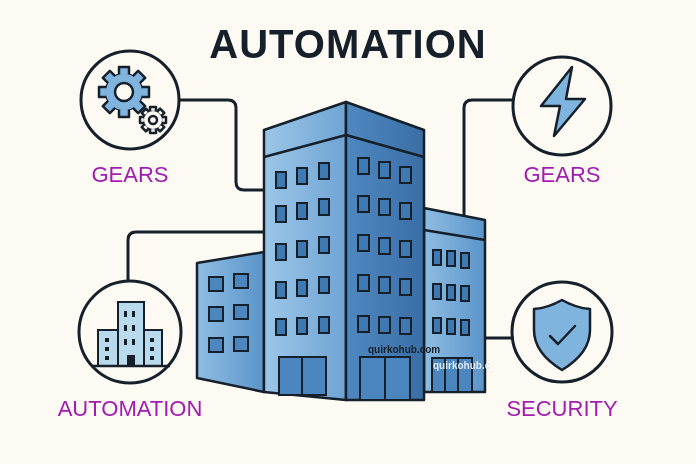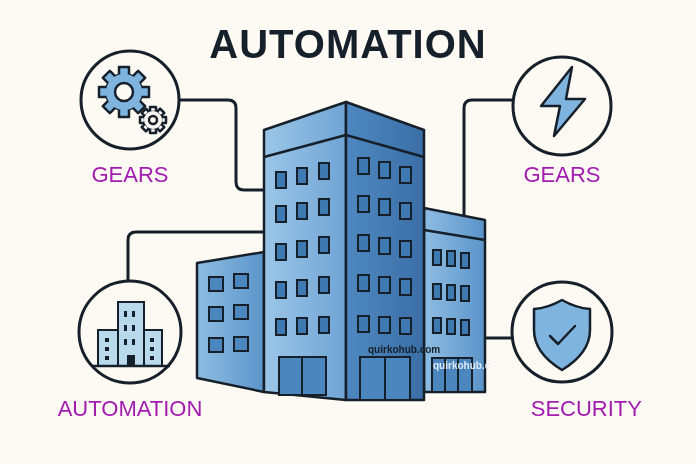--- a/index.html
+++ b/index.html
@@ -184,13 +184,13 @@
       <line x1="458" y1="358" x2="458" y2="392"></line>
   </g>
 </svg>
 
 <div class="wm" style="left:356px;top:344px;color:#16202a;margin-left:12px;">quirkohub.com</div>
 <div class="wm" style="left:433px;top:360px;color:#dbe9f5;">quirkohub.c</div>
 
 <div class="label" style="left:50px;top:162px;">GEARS</div>
 <div class="label" style="left:482px;top:162px;">GEARS</div>
 <div class="label" style="left:50px;top:396px;">AUTOMATION</div>
-<div class="label" style="left:482px;top:396px;text-align:right;">SECURITY</div>
+<div class="label" style="left:482px;top:396px;">SECURITY</div>
 
 </body></html>

